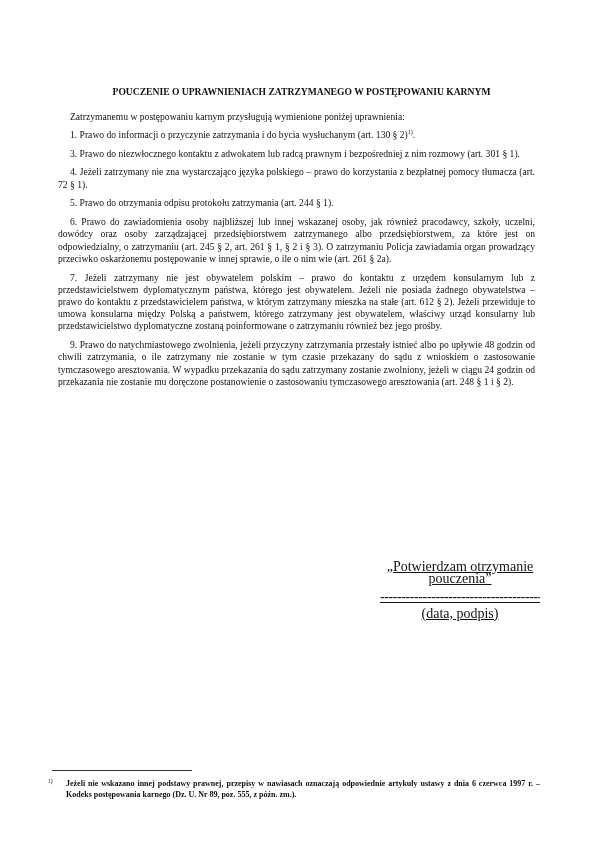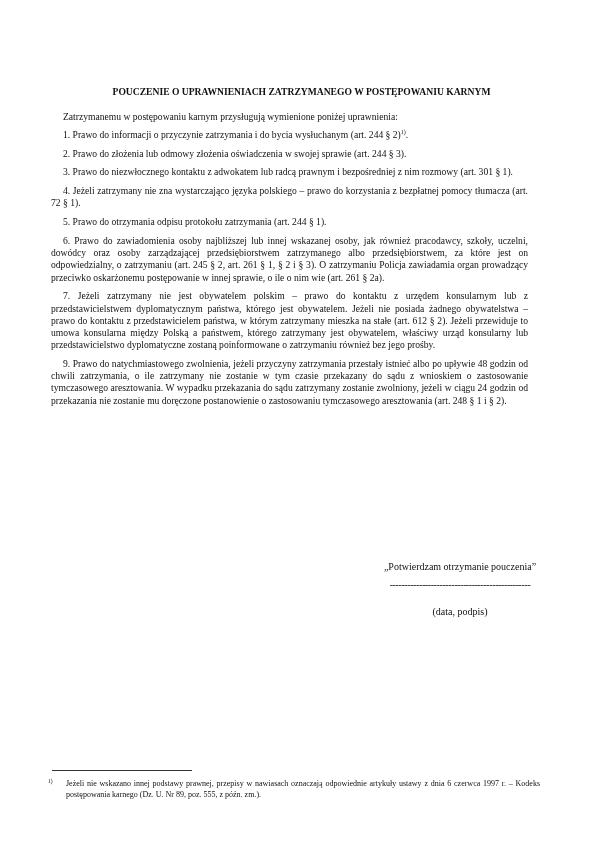--- a/index.html
+++ b/index.html
@@ -1,44 +1,43 @@
 <!DOCTYPE html>
 <html><head>
 <meta charset="utf-8">
 <style>
   html, body { margin: 0; padding: 0; background: #ffffff; }
   body { width: 600px; height: 849px; position: relative; overflow: hidden;
          font-family: "Liberation Serif", "DejaVu Serif", serif; color: #111; }
   .page { position: absolute; left: 0; top: 0; width: 600px; height: 704px; }
   .title { position: absolute; top: 86px; left: 63px; width: 477px; text-align: center;
            font-weight: bold; font-size: 9.6px; letter-spacing: 0; }
-  .body { position: absolute; top: 111px; left: 51px; width: 477px; font-size: 9.6px;
+  .body { position: absolute; top: 111px; left: 58px; width: 477px; font-size: 9.6px;
           line-height: 12.2px; }
   .para { margin: 0 0 6.6px 0; text-indent: 12px; text-align: justify; }
   .para.intro { margin-bottom: 5.5px; }
   sup { font-size: 6px; vertical-align: 4px; line-height: 0; }
   .confirm { position: absolute; top: 561px; left: 380px; width: 160px; text-align: center;
-             font-size: 10px; line-height: 12px; }
+             font-size: 14px; line-height: 12px; text-decoration: underline; }
   .confirm .dash { display: block; margin-top: 6px; letter-spacing: -0.4px; overflow: hidden; white-space: nowrap; }
-  .confirm .sign { display: block; margin-top: 15px; }
+  .confirm .sign { display: block; margin-top: 5px; }
   .fn-rule { position: absolute; top: 770px; left: 52px; width: 140px; border-top: 0.8px solid #333; }
   .footnote { position: absolute; top: 778px; left: 48px; width: 492px; font-size: 8px; line-height: 11px; }
   .footnote .mark { position: absolute; left: 0; top: -2px; font-size: 5.5px; }
-  .footnote .txt { margin-left: 18px; text-align: justify; }
+  .footnote .txt { margin-left: 18px; text-align: justify; font-weight: bold; }
 </style>
 </head>
 <body>
 
 <div class="page">
   <div class="title">POUCZENIE O UPRAWNIENIACH ZATRZYMANEGO W POSTĘPOWANIU KARNYM</div>
 
   <div class="body">
     <p class="para intro">Zatrzymanemu w postępowaniu karnym przysługują wymienione poniżej uprawnienia:</p>
-    <p class="para"><span>1. Prawo do informacji o przyczynie zatrzymania i do bycia wysłuchanym (art. 244 § 2)</span><sup>1)</sup><span>.</span></p>
-    <p class="para">2. Prawo do złożenia lub odmowy złożenia oświadczenia w swojej sprawie (art. 244 § 3).</p>
+    <p class="para"><span>1. Prawo do informacji o przyczynie zatrzymania i do bycia wysłuchanym (art. 130 § 2)</span><sup>1)</sup><span>.</span></p>
     <p class="para">3. Prawo do niezwłocznego kontaktu z adwokatem lub radcą prawnym i bezpośredniej z nim rozmowy (art. 301 § 1).</p>
     <p class="para">4. Jeżeli zatrzymany nie zna wystarczająco języka polskiego – prawo do korzystania z bezpłatnej pomocy tłumacza (art. 72 § 1).</p>
     <p class="para">5. Prawo do otrzymania odpisu protokołu zatrzymania (art. 244 § 1).</p>
     <p class="para">6. Prawo do zawiadomienia osoby najbliższej lub innej wskazanej osoby, jak również pracodawcy, szkoły, uczelni, dowódcy oraz osoby zarządzającej przedsiębiorstwem zatrzymanego albo przedsiębiorstwem, za które jest on odpowiedzialny, o zatrzymaniu (art. 245 § 2, art. 261 § 1, § 2 i § 3). O zatrzymaniu Policja zawiadamia organ prowadzący przeciwko oskarżonemu postępowanie w innej sprawie, o ile o nim wie (art. 261 § 2a).</p>
     <p class="para">7. Jeżeli zatrzymany nie jest obywatelem polskim – prawo do kontaktu z urzędem konsularnym lub z przedstawicielstwem dyplomatycznym państwa, którego jest obywatelem. Jeżeli nie posiada żadnego obywatelstwa – prawo do kontaktu z przedstawicielem państwa, w którym zatrzymany mieszka na stałe (art. 612 § 2). Jeżeli przewiduje to umowa konsularna między Polską a państwem, którego zatrzymany jest obywatelem, właściwy urząd konsularny lub przedstawicielstwo dyplomatyczne zostaną poinformowane o zatrzymaniu również bez jego prośby.</p>
     <p class="para">9. Prawo do natychmiastowego zwolnienia, jeżeli przyczyny zatrzymania przestały istnieć albo po upływie 48 godzin od chwili zatrzymania, o ile zatrzymany nie zostanie w tym czasie przekazany do sądu z wnioskiem o zastosowanie tymczasowego aresztowania. W wypadku przekazania do sądu zatrzymany zostanie zwolniony, jeżeli w ciągu 24 godzin od przekazania nie zostanie mu doręczone postanowienie o zastosowaniu tymczasowego aresztowania (art. 248 § 1 i § 2).</p>
   </div>
 
   <div class="confirm">
     <span>„Potwierdzam otrzymanie pouczenia”</span>

